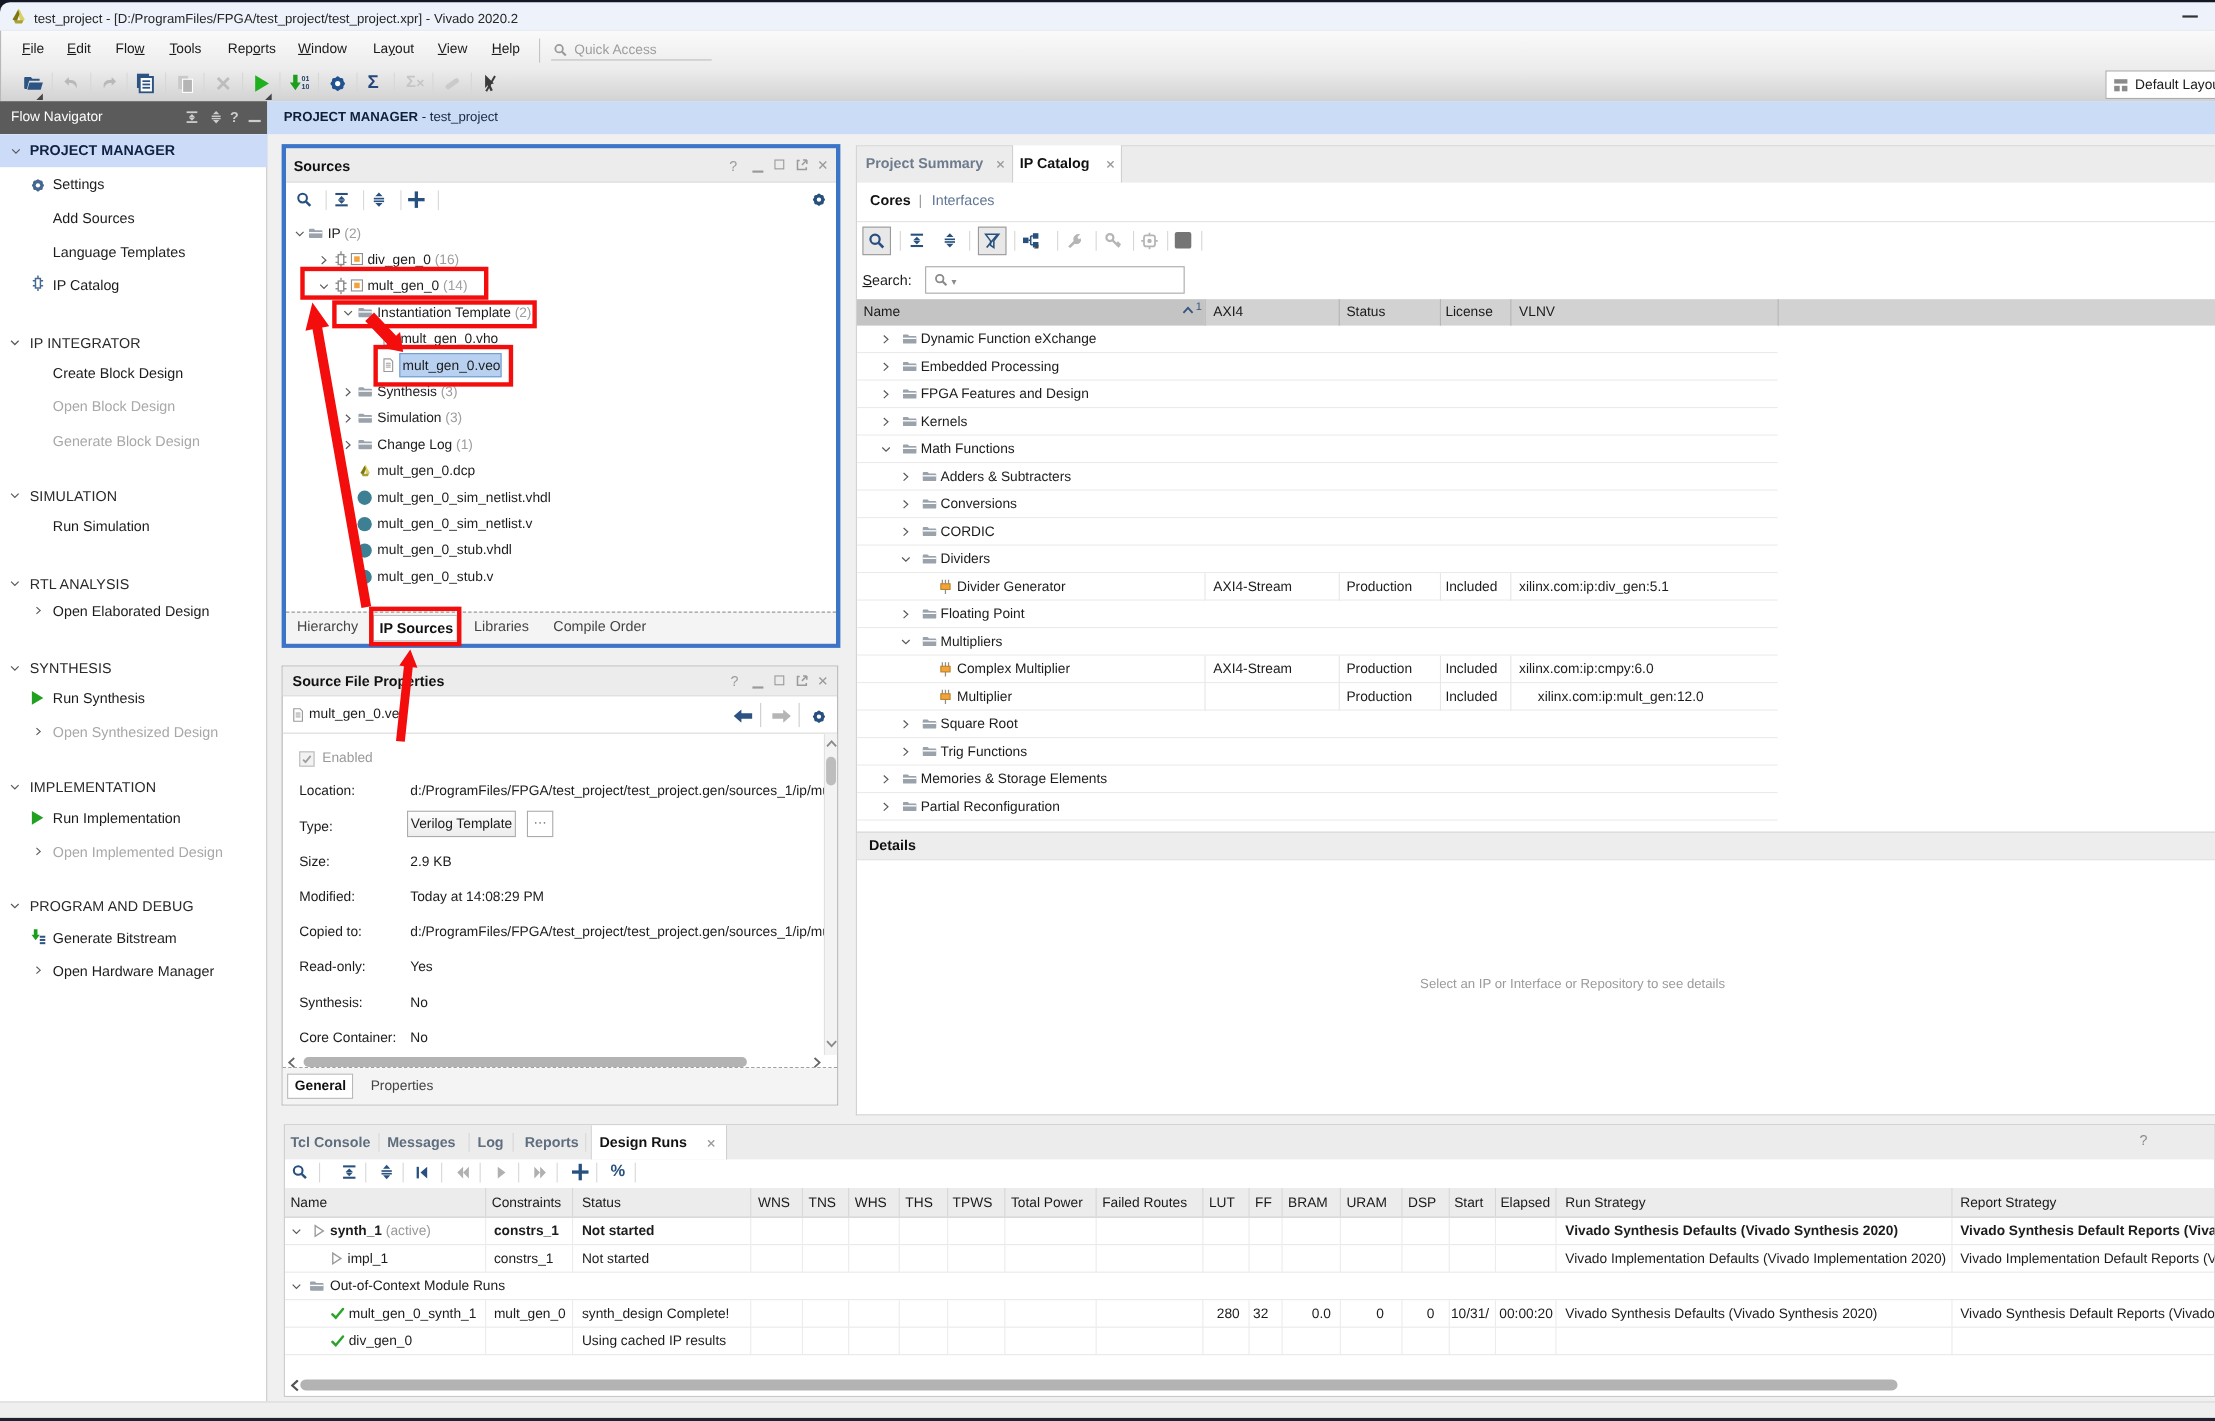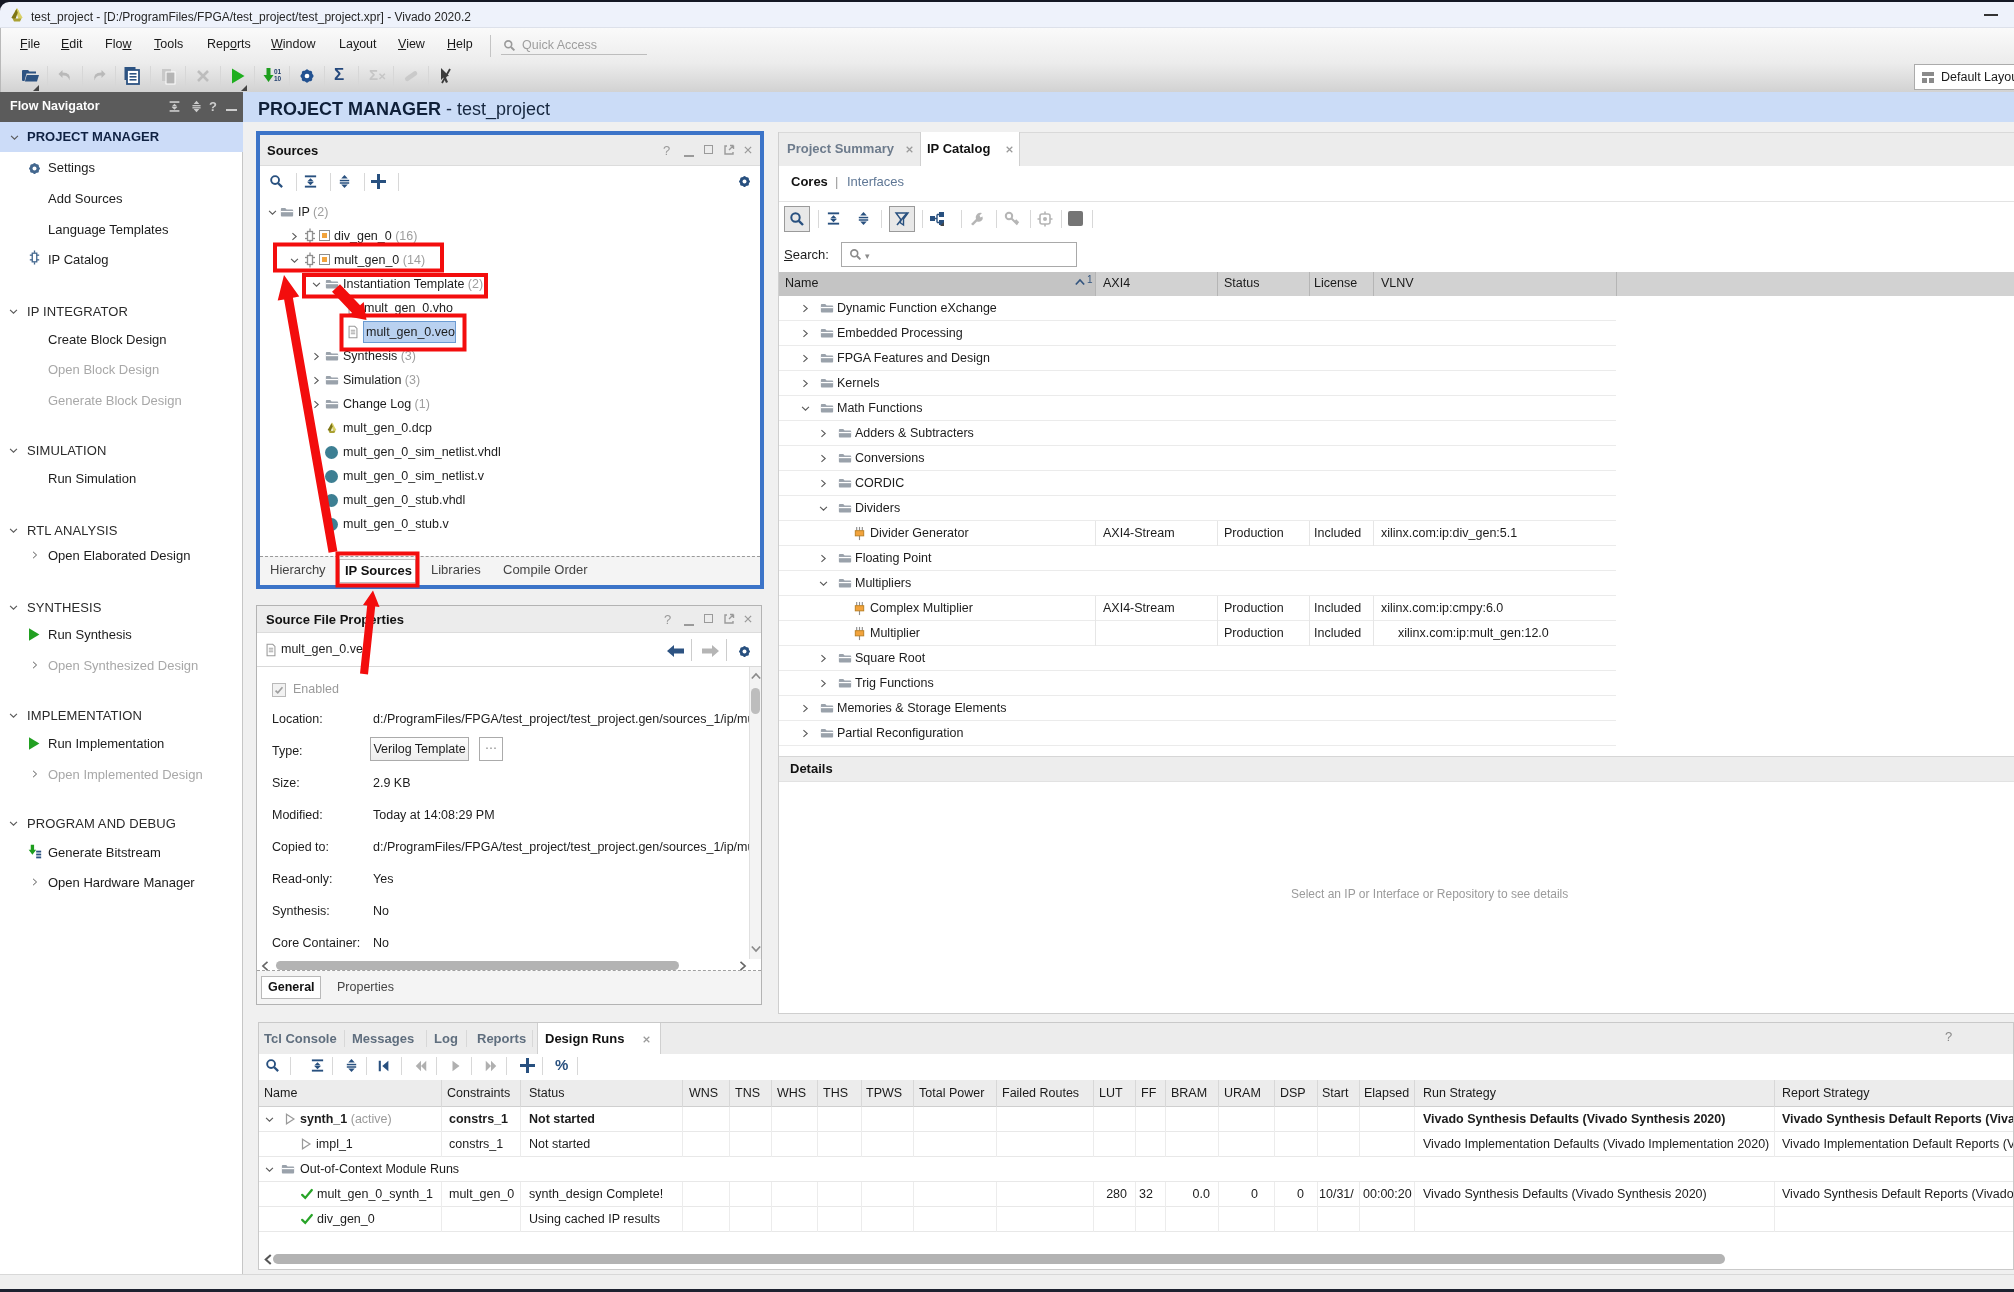--- a/index.html
+++ b/index.html
@@ -191,32 +191,32 @@
   <div class="a" style="left:392px;top:38px;width:1px;height:20px;background:#d7d7d7"></div>
   <div class="a" style="left:427px;top:38px;width:1px;height:20px;background:#d7d7d7"></div>
   <div class="a" style="left:1913px;top:36px;width:101px;height:26px;background:#fff;border:1px solid #ababab">
     <div class="a" style="left:7px;top:7px;width:12px;height:4px;background:#8a8a8a"></div>
     <div class="a" style="left:7px;top:13px;width:5px;height:5px;background:#8a8a8a"></div>
     <div class="a" style="left:14px;top:13px;width:5px;height:5px;background:#8a8a8a"></div>
     <div class="a tx" style="left:26px;top:5px;font-size:12.5px;color:#1a1a1a">Default Layout</div>
   </div>
 </div>
 <div class="a" id="fnh">
-  <div class="a tx" style="left:10px;top:7px;font-weight:bold;font-size:12.5px;color:#fdfdfd">Flow&nbsp;Navigator</div>
+  <div class="a tx" style="left:10px;top:7px;font-weight:normal;font-size:12.5px;color:#fdfdfd">Flow&nbsp;Navigator</div>
   <svg class="a" style="left:168px;top:8px" width="13" height="13" viewBox="0 0 16 16" fill="#cdcdcd">
       <use href="#collapse"></use>
     </svg>
   <svg class="a" style="left:190px;top:8px" width="13" height="13" viewBox="0 0 16 16" fill="#cdcdcd">
       <use href="#expand"></use>
     </svg>
   <div class="a tx" style="left:209px;top:7px;color:#cdcdcd;font-size:13px;font-weight:bold">?</div>
   <div class="a" style="left:226px;top:17px;width:11px;height:2px;background:#cdcdcd"></div>
 </div>
 <div class="a" id="pmh">
-  <div class="a tx" style="left:15px;top:7px;font-size:18px;color:#0f1f38"><b>PROJECT MANAGER</b> <span style="color:#17273f">- test_project</span></div>
+  <div class="a tx" style="left:15px;top:7px;font-size:12px;color:#0f1f38"><b>PROJECT MANAGER</b> <span style="color:#17273f">- test_project</span></div>
 </div>
 <div class="a" id="side">
   <div class="a" style="left:0;top:0;width:243px;height:30px;background:#ccdcf8">
     <svg class="a" style="left:9px;top:10px" width="11" height="11" viewBox="0 0 16 16">
         <path class="chev" d="M3 5.5 L8 10.5 L13 5.5" stroke="#222" stroke-width="2"></path>
       </svg>
     <div class="a tx" style="left:27px;top:7px;font-size:13px;font-weight:bold;color:#0f2142">PROJECT MANAGER</div>
   </div>
 
   <svg class="a" style="left:27px;top:39px" width="15" height="15" viewBox="0 0 16 16" fill="#44688f">

